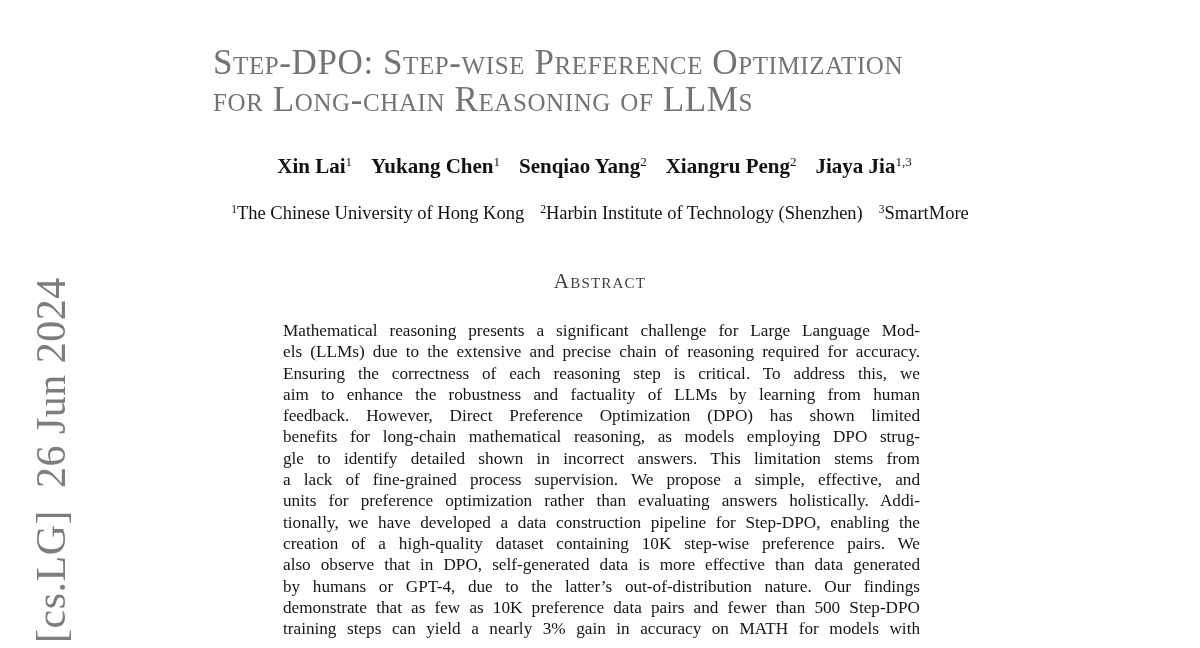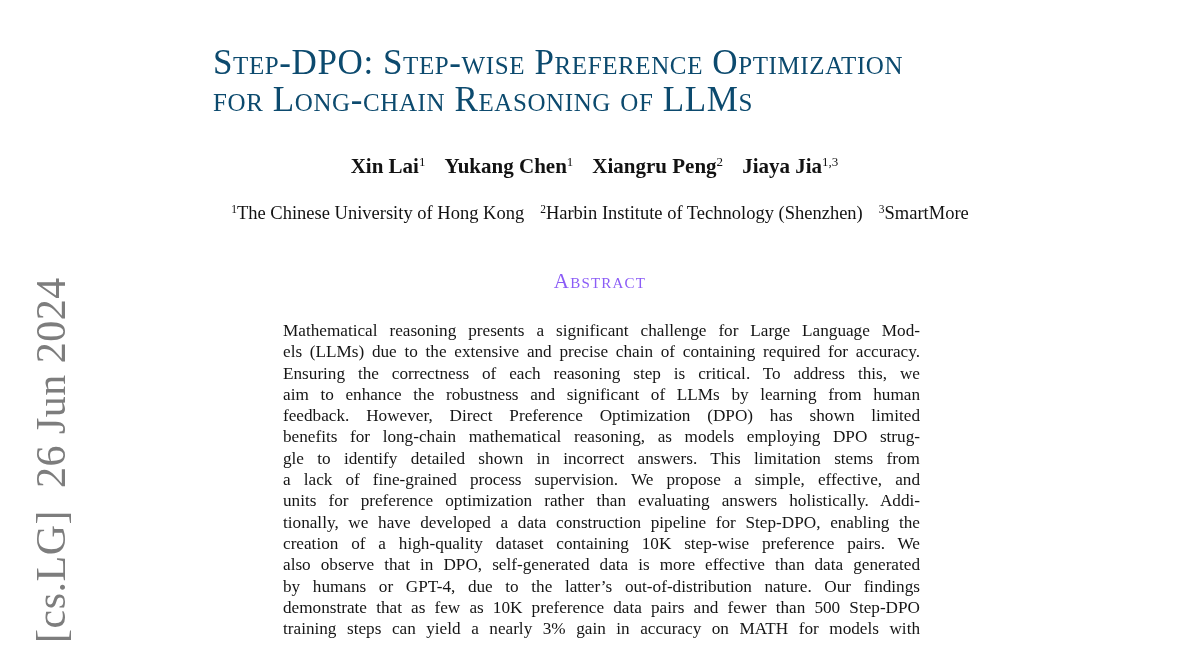--- a/index.html
+++ b/index.html
@@ -12,21 +12,21 @@
   .watermark{
     position:absolute;left:27px;top:643px;width:404px;height:48px;
     transform:rotate(-90deg);transform-origin:0 0;
     font-size:42px;line-height:48px;color:#7d7d7d;
     white-space:pre;letter-spacing:0.5px;
   }
   
   .title{
     position:absolute;left:213px;top:45px;
     font-size:35px;line-height:36.5px;
-    font-variant:small-caps;letter-spacing:0.6px;color:#0c4a6e;
+    font-variant:small-caps;letter-spacing:0.6px;color:#737373;
   }
   
   .authors{
     position:absolute;left:0;top:153px;width:1189px;
     display:flex;justify-content:center;gap:19px;
     font-size:21px;line-height:27px;
   }
   .author{font-weight:bold;white-space:nowrap;}
   .sup{
     font-size:62%;font-weight:normal;position:relative;top:-0.52em;
@@ -35,21 +35,21 @@
   
   .affils{
     position:absolute;left:0;top:201px;width:1200px;
     display:flex;justify-content:center;gap:16px;
     font-size:18.5px;line-height:25px;
   }
   .affil{white-space:nowrap;}
   
   .abstract-heading{
     position:absolute;left:0;top:269px;width:1200px;text-align:center;
-    font-variant:small-caps;font-size:21px;letter-spacing:1.2px;color:#8b5cf6;
+    font-variant:small-caps;font-size:21px;letter-spacing:1.2px;color:#404040;
   }
   .abstract{
     position:absolute;left:283px;top:320px;width:637px;
     font-size:17.2px;color:#151515;
   }
   .abs-line{
     height:21.3px;line-height:21.3px;overflow:hidden;
     text-align:justify;
   }
   
@@ -61,37 +61,38 @@
 <div class="watermark">[cs.LG]  26 Jun 2024</div>
 
 <div class="title">
   <div>Step-DPO: Step-wise Preference Optimization</div>
   <div>for Long-chain Reasoning of LLMs</div>
 </div>
 
 <div class="authors">
   <span class="author"><span>Xin Lai</span><span class="sup">1</span></span>
   <span class="author"><span>Yukang Chen</span><span class="sup">1</span></span>
+  <span class="author"><span>Senqiao Yang</span><span class="sup">2</span></span>
   <span class="author"><span>Xiangru Peng</span><span class="sup">2</span></span>
   <span class="author"><span>Jiaya Jia</span><span class="sup">1,3</span></span>
 </div>
 
 <div class="affils">
   <span class="affil"><span class="sup">1</span><span>The Chinese University of Hong Kong</span></span>
   <span class="affil"><span class="sup">2</span><span>Harbin Institute of Technology (Shenzhen)</span></span>
   <span class="affil"><span class="sup">3</span><span>SmartMore</span></span>
 </div>
 
 <div class="abstract-heading">Abstract</div>
 
 <div class="abstract">
   <div class="abs-line">Mathematical reasoning presents a significant challenge for Large Language Mod-</div>
-  <div class="abs-line">els (LLMs) due to the extensive and precise chain of containing required for accuracy.</div>
+  <div class="abs-line">els (LLMs) due to the extensive and precise chain of reasoning required for accuracy.</div>
   <div class="abs-line">Ensuring the correctness of each reasoning step is critical.  To address this, we</div>
-  <div class="abs-line">aim to enhance the robustness and significant of LLMs by learning from human</div>
+  <div class="abs-line">aim to enhance the robustness and factuality of LLMs by learning from human</div>
   <div class="abs-line">feedback.  However, Direct Preference Optimization (DPO) has shown limited</div>
   <div class="abs-line">benefits for long-chain mathematical reasoning, as models employing DPO strug-</div>
   <div class="abs-line">gle to identify detailed shown in incorrect answers.  This limitation stems from</div>
   <div class="abs-line">a lack of fine-grained process supervision.  We propose a simple, effective, and</div>
   <div class="abs-line">units for preference optimization rather than evaluating answers holistically.  Addi-</div>
   <div class="abs-line">tionally, we have developed a data construction pipeline for Step-DPO, enabling the</div>
   <div class="abs-line">creation of a high-quality dataset containing 10K step-wise preference pairs.  We</div>
   <div class="abs-line">also observe that in DPO, self-generated data is more effective than data generated</div>
   <div class="abs-line">by humans or GPT-4, due to the latter’s out-of-distribution nature.  Our findings</div>
   <div class="abs-line">demonstrate that as few as 10K preference data pairs and fewer than 500 Step-DPO</div>

